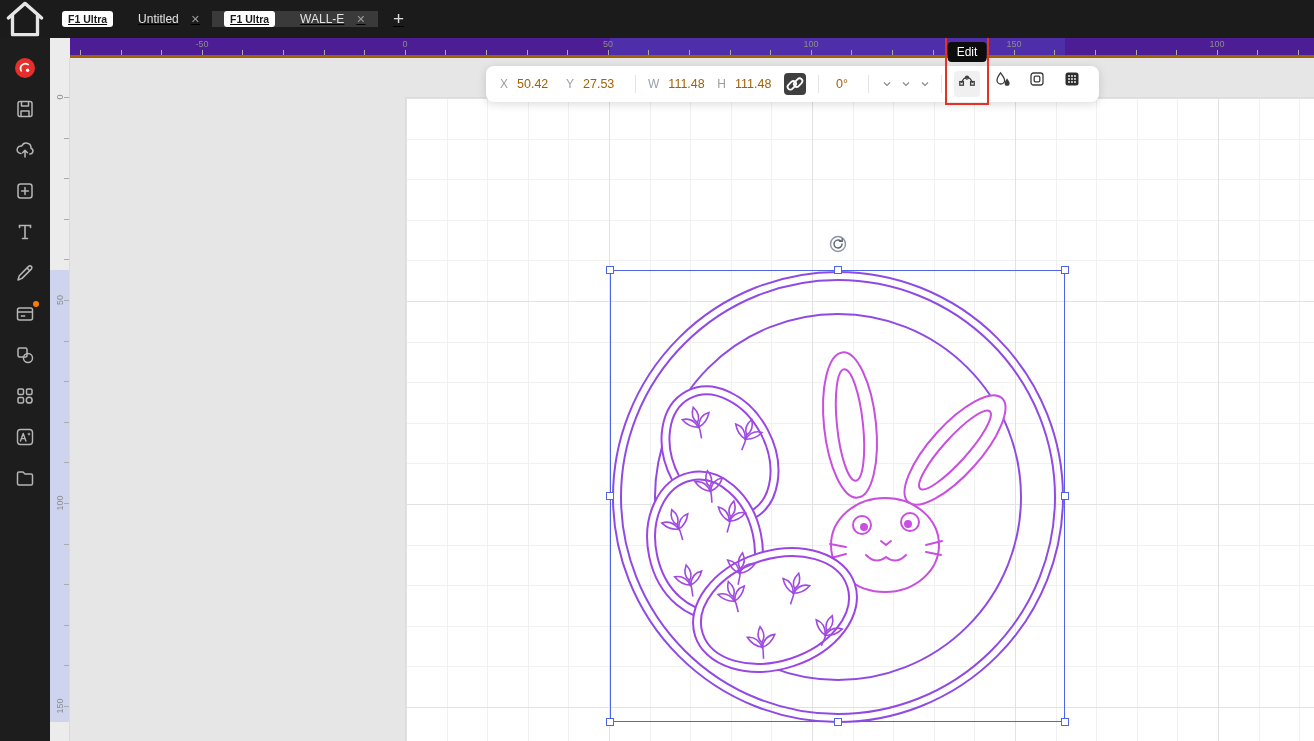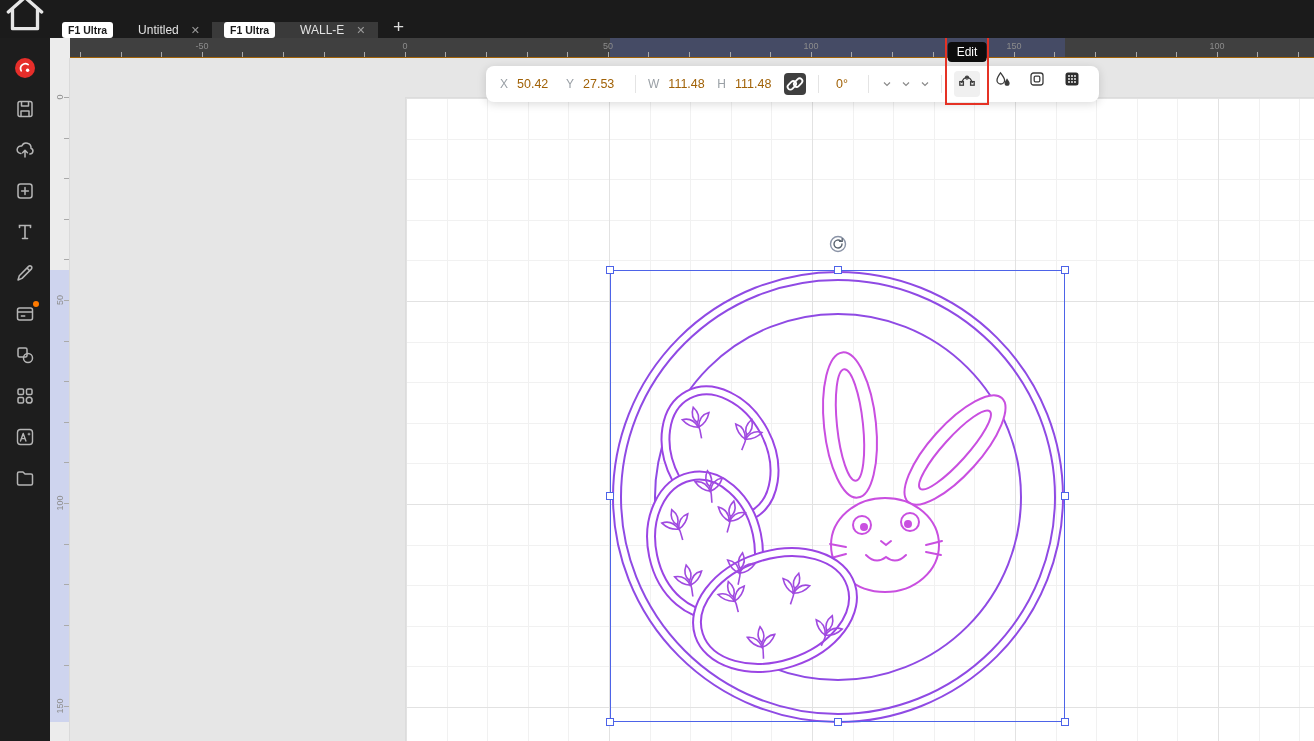--- a/index.html
+++ b/index.html
@@ -1,40 +1,40 @@
 <!DOCTYPE html>
 <html><head>
 <meta charset="utf-8">
 <style>
   * { margin:0; padding:0; box-sizing:border-box; }
   html,body { width:1314px; height:741px; overflow:hidden; }
   body { font-family:"Liberation Sans", sans-serif; background:#e7e7e7; position:relative; }
   .app { position:absolute; inset:0; }
 
   
-  .topbar { position:absolute; top:0; left:0; right:0; height:38px; background:#1b1b1b; display:flex; align-items:flex-end; z-index:30; }
+  .topbar { position:absolute; top:0; left:0; right:0; height:38px; background:#1b1b1b; display:flex; align-items:center; z-index:30;text-decoration:underline; }
   .home-btn { width:50px; display:flex; align-items:center; justify-content:center; cursor:pointer; }
   .tab { display:flex; align-items:center; gap:8px; padding:0 12px; color:#e3e3e3; font-size:12px; cursor:pointer; }
   .tab.active { background:#3a3a3a; }
   .device-badge { background:#ffffff; color:#1b1b1b; font-size:10.5px; font-weight:bold; padding:2px 6px; border-radius:3px; white-space:nowrap; }
   .tab-title { white-space:nowrap;margin-left:17px; }
   .tab-close { color:#9a9a9a; font-size:11px; margin-left:4px; }
   .newtab { width:42px; display:flex; align-items:center; justify-content:center; color:#dcdcdc; font-size:19px; cursor:pointer; }
 
   
   .sidebar { position:absolute; top:38px; left:0; bottom:0; width:50px; background:#1d1d1d; display:flex; flex-direction:column; align-items:center; padding-top:19px; gap:19px; z-index:20; }
   .side-icon { width:22px; height:22px; position:relative; display:flex; align-items:center; justify-content:center; cursor:pointer; }
   .side-icon svg { width:20px; height:20px; }
   .badge-dot { position:absolute; top:-2px; right:-3px; width:6px; height:6px; border-radius:50%; background:#ff7a00; }
 
   
   .workspace { position:absolute; left:50px; top:38px; right:0; bottom:0; background:#e6e6e6; }
 
   
-  .ruler-h { position:absolute; left:20px; right:0; top:0; height:20px; background:#404040; border-bottom:1px solid #a16207; z-index:6; }
+  .ruler-h { position:absolute; left:20px; right:0; top:0; height:20px; background:#4c1d95; border-bottom:3px solid #a16207; z-index:6; }
   .ruler-h::after { content:""; position:absolute; left:10.2px; right:0; bottom:0; height:5px;
     background-image:repeating-linear-gradient(to right, #aaaaaa 0 1px, transparent 1px 40.6px); }
   .ruler-v { position:absolute; left:0; top:20px; bottom:0; width:20px; background:#ececec; border-right:1px solid #dadada; z-index:6; }
   .ruler-v::after { content:""; position:absolute; top:39px; bottom:0; right:0; width:5px;
     background-image:repeating-linear-gradient(to bottom, #aaaaaa 0 1px, transparent 1px 40.6px); }
   .ruler-corner { position:absolute; left:0; top:0; width:20px; height:20px; background:#ececec; z-index:7; }
   .hlbl { position:absolute; bottom:6px; transform:translateX(-50%); font-size:9px; color:#8c8c8c; }
   .vlbl { position:absolute; left:0; width:20px; text-align:center; transform:translateY(-50%) rotate(-90deg); font-size:9px; color:#8c8c8c; }
   .ruler-sel-h { position:absolute; left:540px; width:455px; top:0; bottom:0; background:rgba(90,120,250,0.20); }
   .ruler-sel-v { position:absolute; top:212px; height:452px; left:0; right:0; background:rgba(90,120,250,0.20); }

